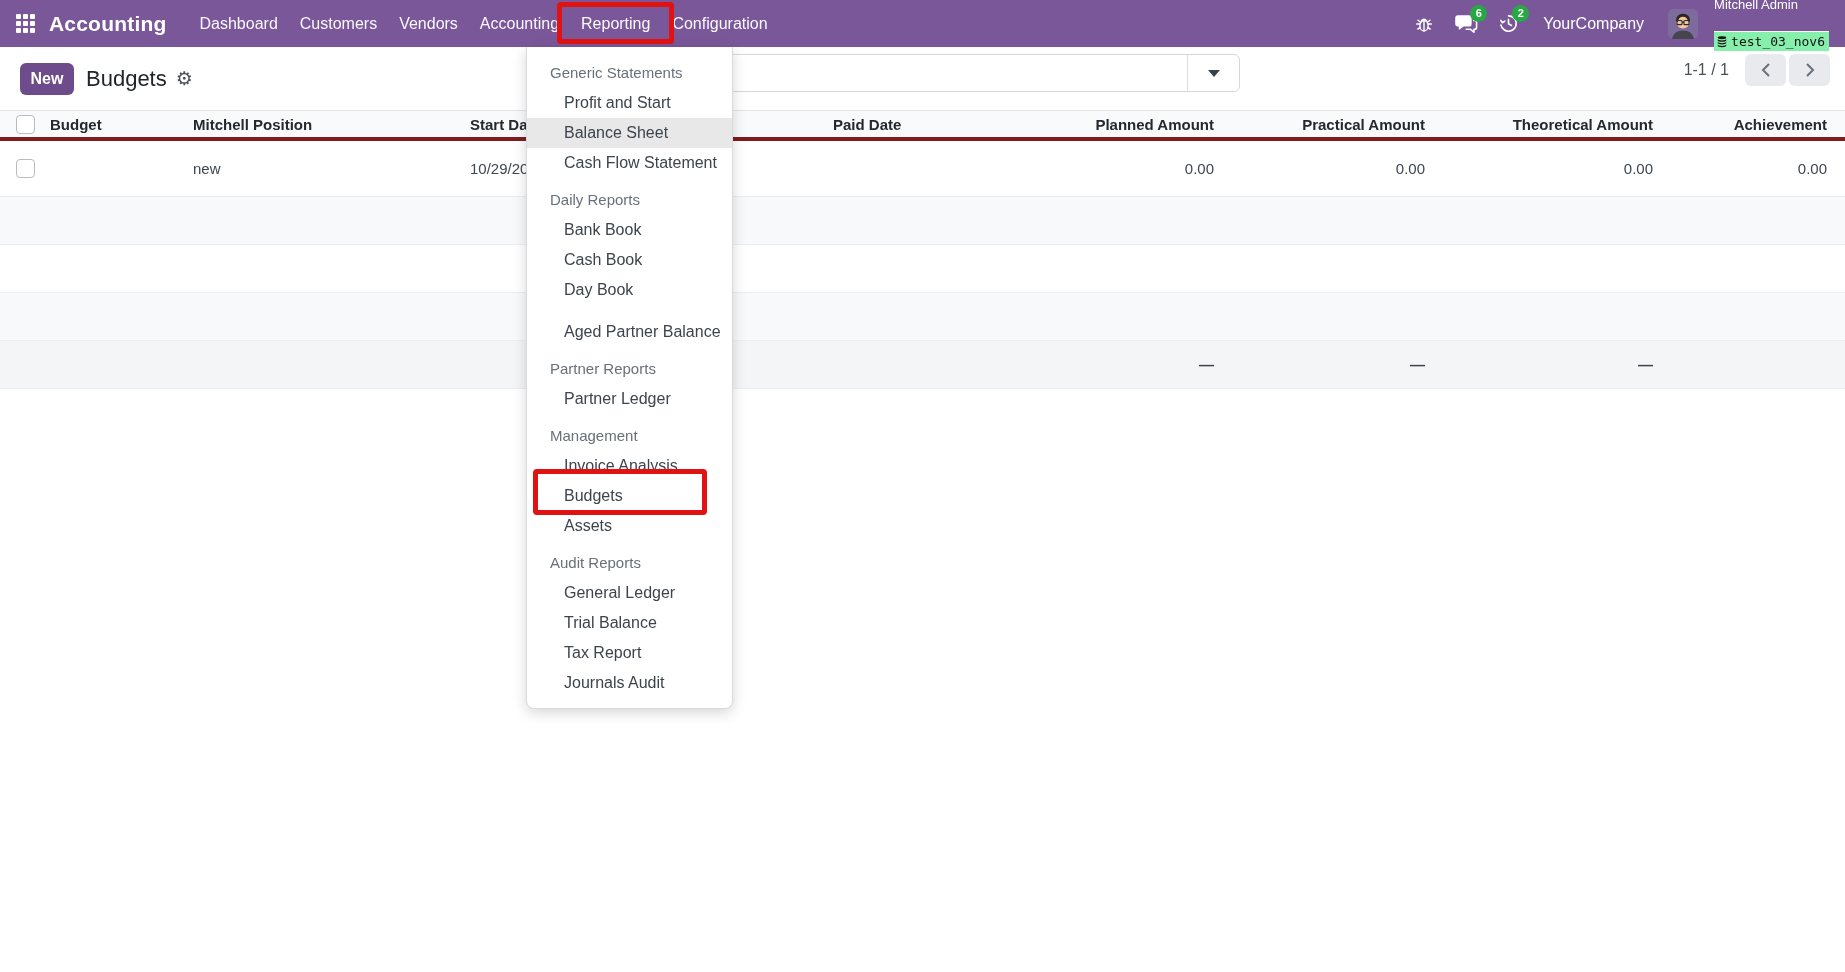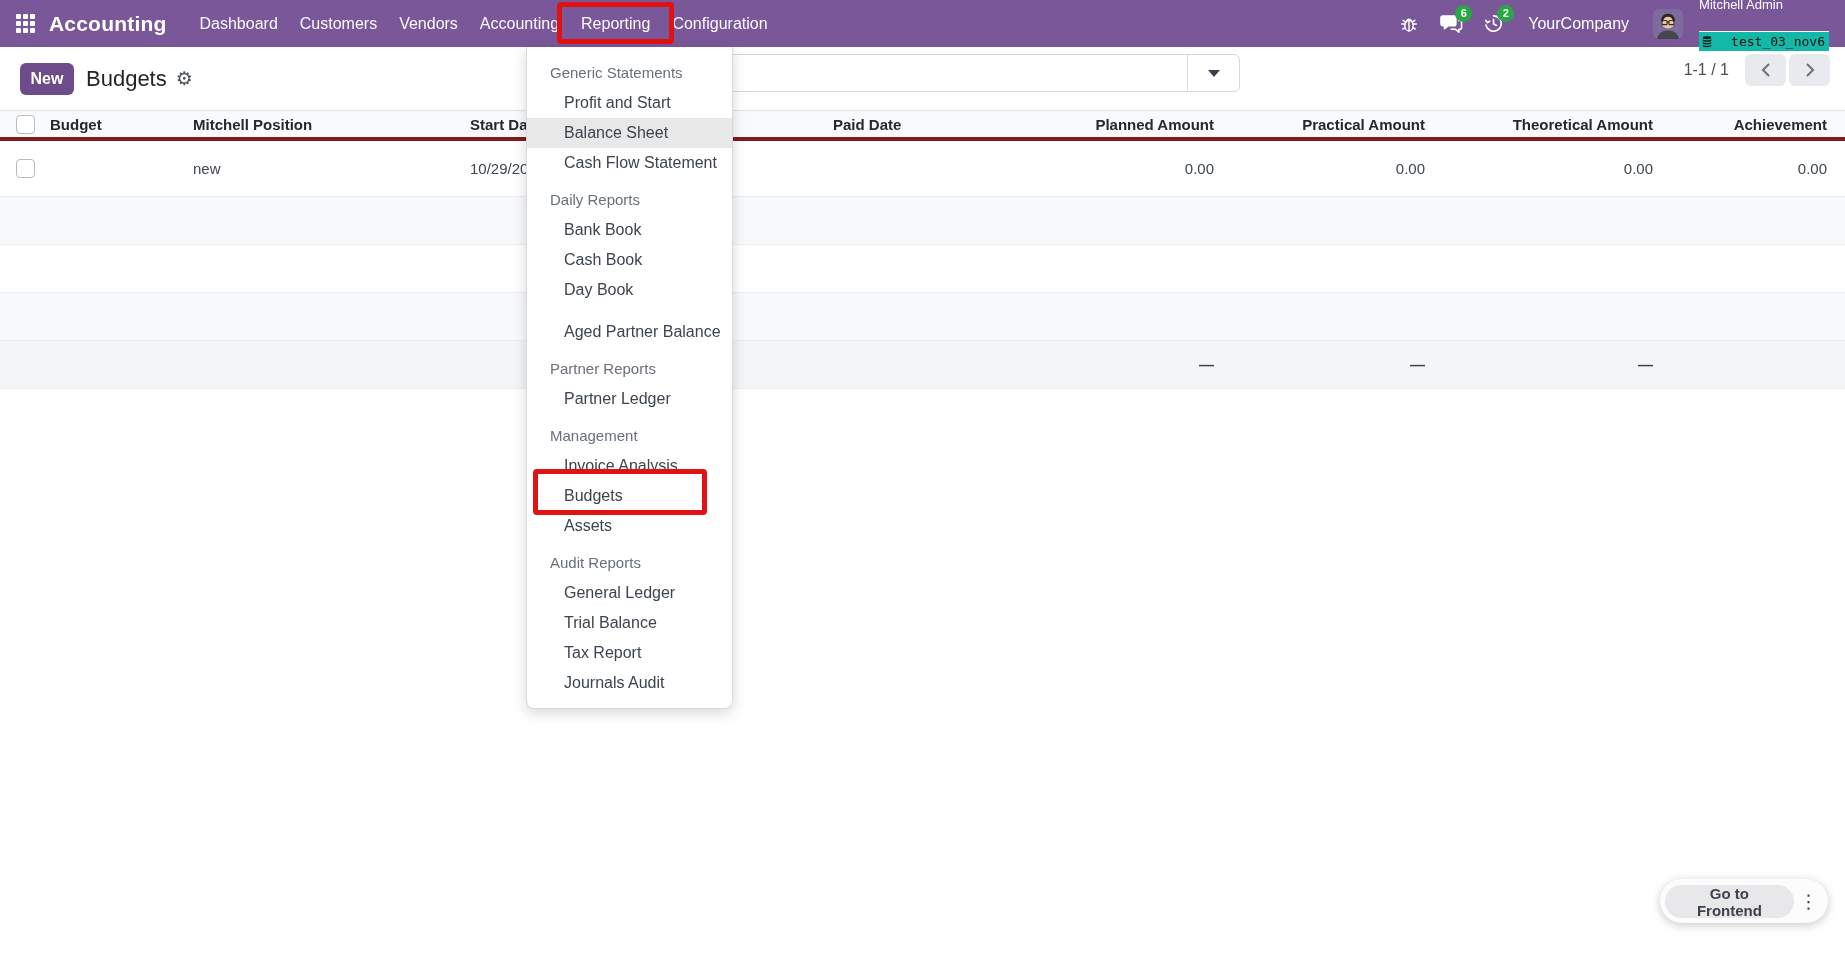--- a/index.html
+++ b/index.html
@@ -23,21 +23,21 @@
   .sys-icon { position:relative; width:34px; height:34px; display:flex; align-items:center;
     justify-content:center; cursor:pointer; }
   .badge { position:absolute; top:-2px; right:-4px; min-width:17px; height:17px;
     background:#28a745; color:#fff; font-size:11px; font-weight:700; border-radius:9px;
     display:flex; align-items:center; justify-content:center; padding:0 4px; }
   .company { color:#fff; font-size:16px; margin:0 16px 0 10px; cursor:pointer; }
   .avatar { width:30px; height:30px; border-radius:5px; overflow:hidden; flex:0 0 auto; cursor:pointer; }
   .user-block { margin-left:8px; cursor:pointer; }
   .user-name { display:block; color:#fff; font-size:13px; line-height:17px;
     border-bottom:1px solid rgba(255,255,255,.95); padding-bottom:18px; }
-  .db-badge { display:flex; align-items:center; gap:18px; background:#14b8a6; color:#111;
+  .db-badge { display:flex; align-items:center; gap:3px; background:#86efac; color:#111;
     font-family:"DejaVu Sans Mono", monospace; font-size:13px; line-height:19px; padding:0 4px 0 2px; }
 
   
   .control-panel { position:absolute; left:0; top:47px; width:1845px; height:63px;
     background:#fff; display:flex; align-items:center; padding:0 20px; }
   .btn-new { background:#6e4c8c; color:#fff; border:none; border-radius:6px;
     width:54px; height:32px; font-size:16px; font-weight:700; cursor:pointer;
     font-family:"Liberation Sans", sans-serif; }
   .view-title { font-size:22px; color:#212529; margin-left:12px; }
   .gear { font-size:19px; color:#4a5158; margin-left:9px; cursor:pointer; line-height:1; }
@@ -273,18 +273,14 @@
       <span class="budgets-box"></span>
     </a>
     <a class="dd-item">Assets</a>
     <div class="dd-header">Audit Reports</div>
     <a class="dd-item">General Ledger</a>
     <a class="dd-item">Trial Balance</a>
     <a class="dd-item">Tax Report</a>
     <a class="dd-item">Journals Audit</a>
   </nav>
 
-  <div class="frontend-pill">
-    <button class="btn-frontend">Go to Frontend</button>
-    <button class="btn-dots">⋮</button>
-  </div>
 
 </div>
 
 </body></html>

